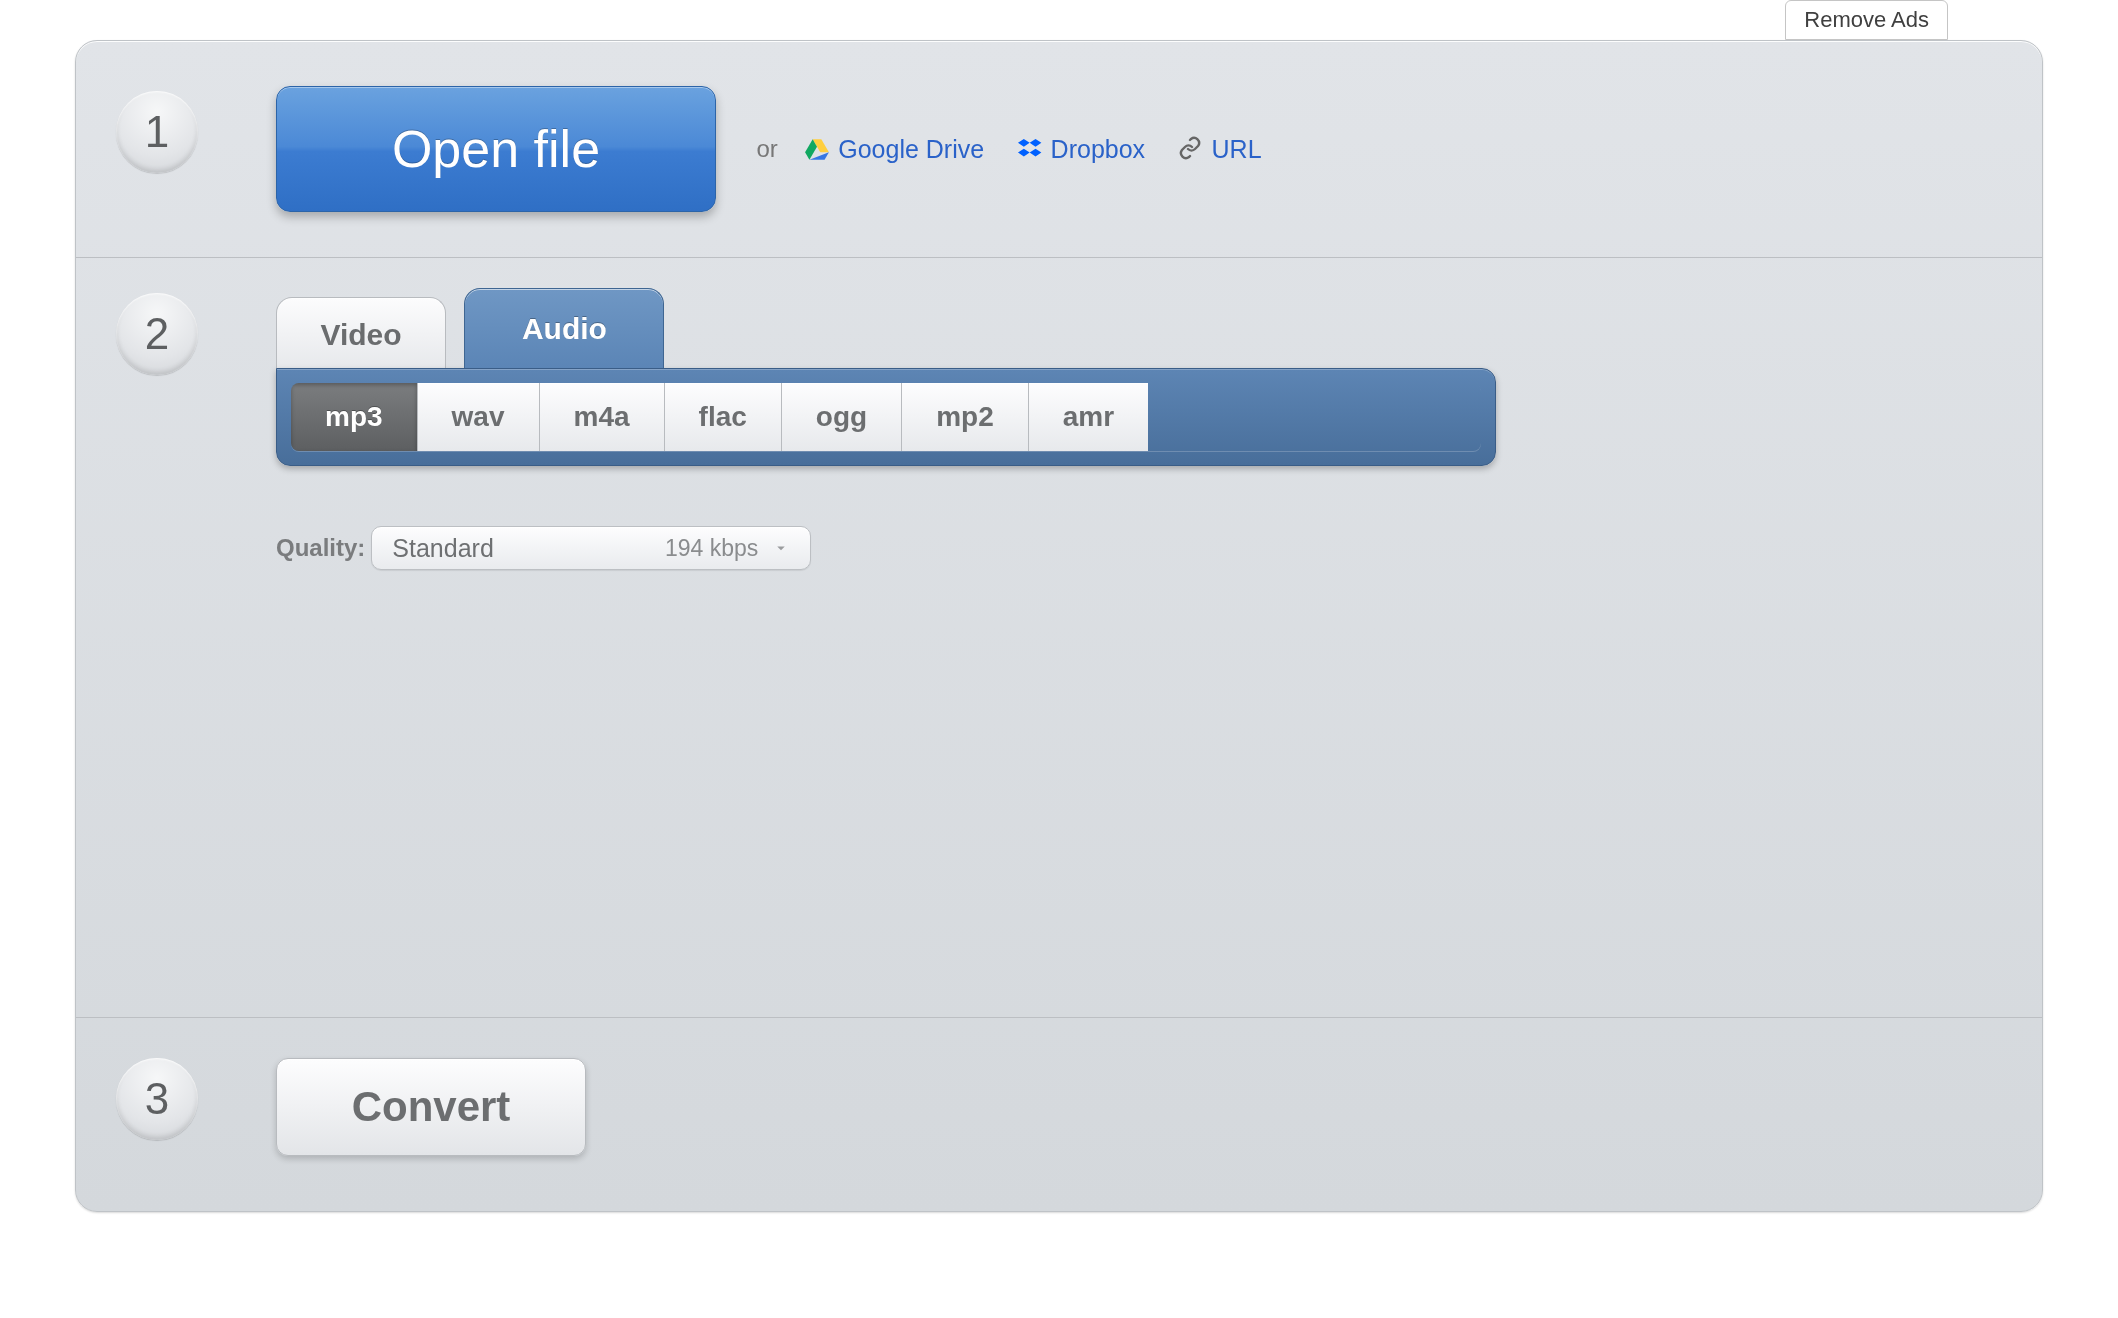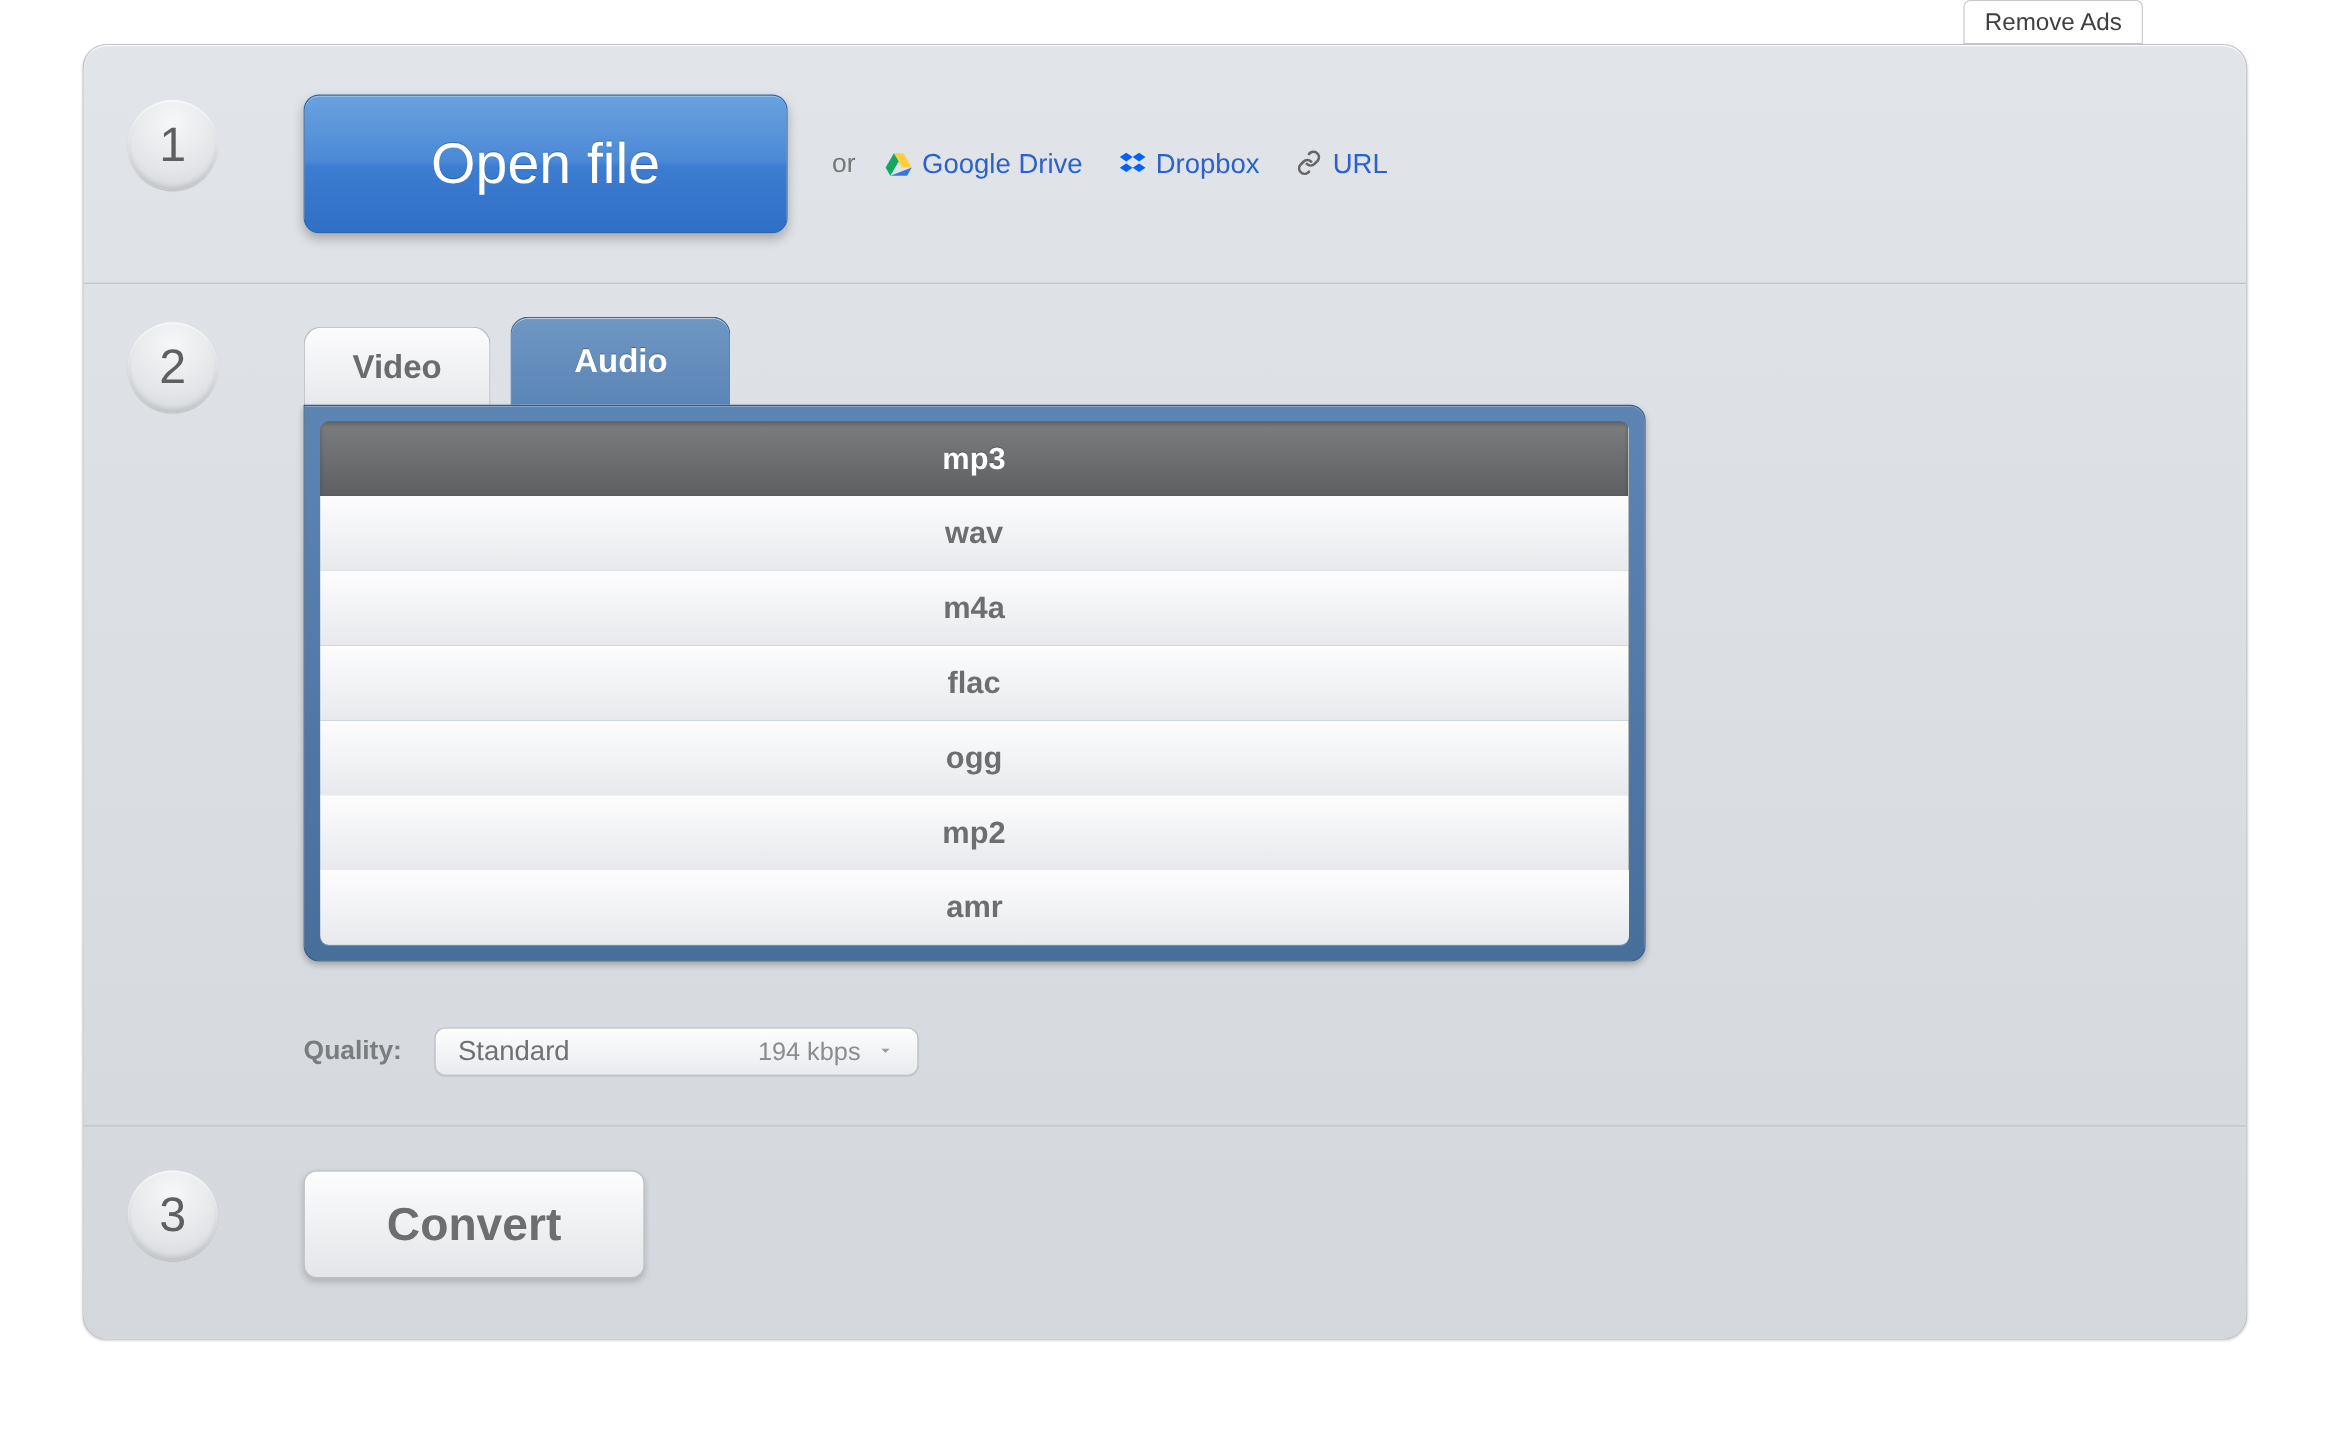--- a/index.html
+++ b/index.html
@@ -139,21 +139,20 @@
     border-radius: 0 14px 14px 14px;
     padding: 14px;
     width: 1220px;
     box-shadow: inset 0 1px 0 rgba(255,255,255,.25), 0 3px 6px rgba(0,0,0,.25);
   }
   .formats {
     display: flex;
     border-radius: 8px;
     overflow: hidden;
     box-shadow: 0 1px 0 rgba(255,255,255,.2);
-    flex-direction: column;
   }
   .fmt {
     flex: 0 0 auto;
     padding: 18px 34px;
     font-size: 28px;
     font-weight: 700;
     text-align: center;
     border-right: 1px solid #b8bbbf;
     background: linear-gradient(#fdfdfe, #e7e9ec);
     color: #6c6e70;
@@ -164,21 +163,21 @@
   .fmt.active {
     background: linear-gradient(#7b7d7f, #5d5f61);
     color: #fff;
     text-shadow: 0 -1px 0 rgba(0,0,0,.3);
     box-shadow: inset 0 2px 4px rgba(0,0,0,.3);
   }
   .quality-row {
     margin-top: 60px;
     display: flex;
     align-items: center;
-    gap: 30px;
+    gap: 6px;
   }
   .quality-label {
     font-size: 24px;
     font-weight: 700;
     color: #7a7c7e;
   }
   .quality-select {
     display: flex;
     align-items: center;
     height: 44px;

